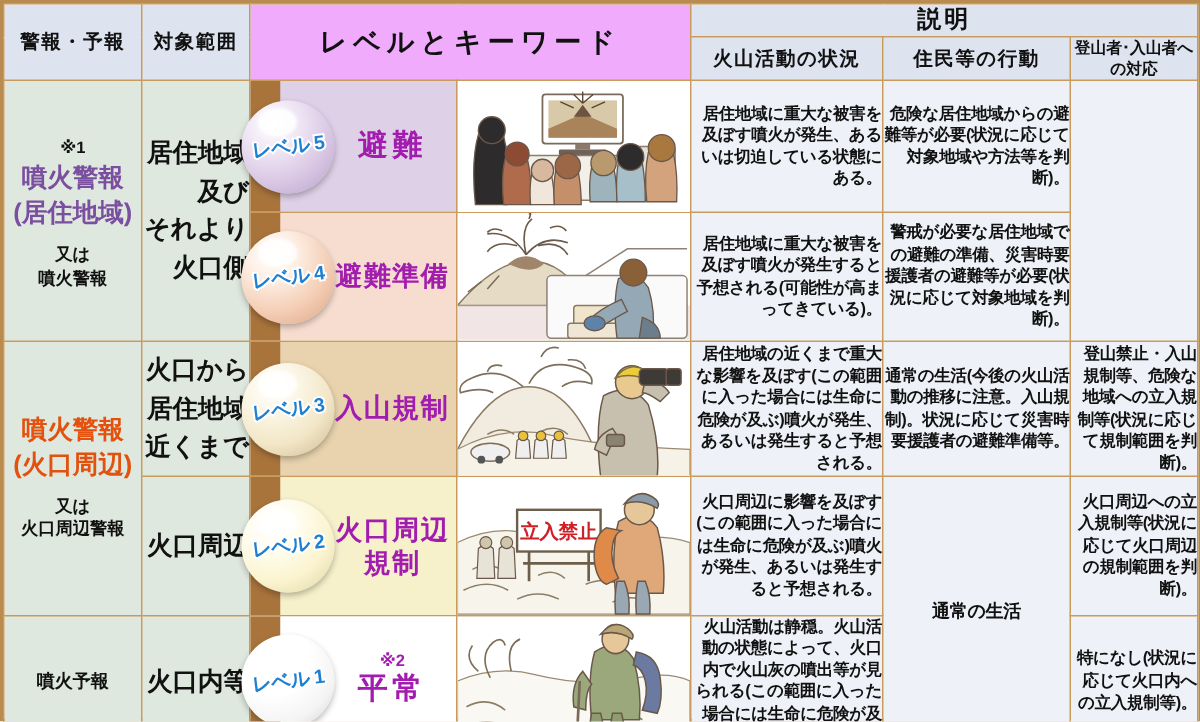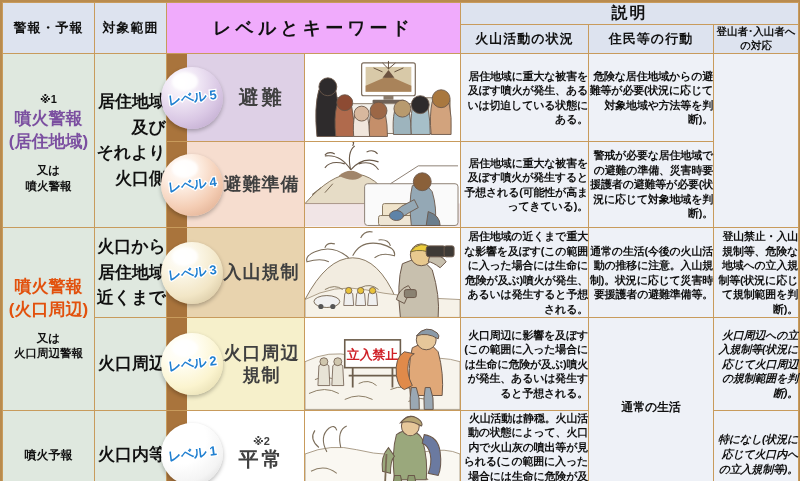--- a/index.html
+++ b/index.html
@@ -47,41 +47,41 @@
   .ball::after{
     content:"";position:absolute;left:17%;top:9%;width:42%;height:30%;
     border-radius:50%;background:rgba(255,255,255,.85);filter:blur(1px);
   }
   .balltxt{
     position:relative;z-index:4;font-size:13px;font-weight:bold;color:#1f7fd0;
     -webkit-text-stroke:2.6px #fff;paint-order:stroke fill;white-space:nowrap;
     letter-spacing:-.5px;transform:rotate(-7deg);
   }
   .kwtxt{
-    flex:1;text-align:center;font-size:20px;letter-spacing:3px;color:#404040;
+    flex:1;text-align:center;font-size:20px;letter-spacing:3px;color:#a21caf;
     line-height:1.25;padding-right:4px;position:relative;z-index:2;
   }
   .kwtxt .sup2{font-size:11px;letter-spacing:0;display:block;line-height:1;}
   
   .bg5{background:#ded0e6;}
   .bg4{background:#f6ddcf;}
   .bg3{background:#e8d3ae;}
   .bg2{background:#f6f0cb;}
   .bg1{background:#ffffff;}
   
   .ill{padding:0;background:#fff;position:relative;overflow:hidden;}
   .ill svg{display:block;width:100%;height:100%;}
   
   .desc{
     background:#eef1f7;font-size:11px;font-weight:normal;color:#111;
     line-height:1.32;padding:5px 4px 5px 5px;vertical-align:top;text-align:right;
     letter-spacing:-.2px;
   }
   .desc.mid{vertical-align:middle;text-align:center;font-size:12px;}
-  .desc.midl{vertical-align:middle;font-style:italic;}
+  .desc.midl{vertical-align:middle;}
 </style>
 </head>
 <body>
 
 <div class="sheet">
 <table class="grid">
   <colgroup>
     <col style="width:92px">
         <col style="width:72px">
     <col style="width:138px">

